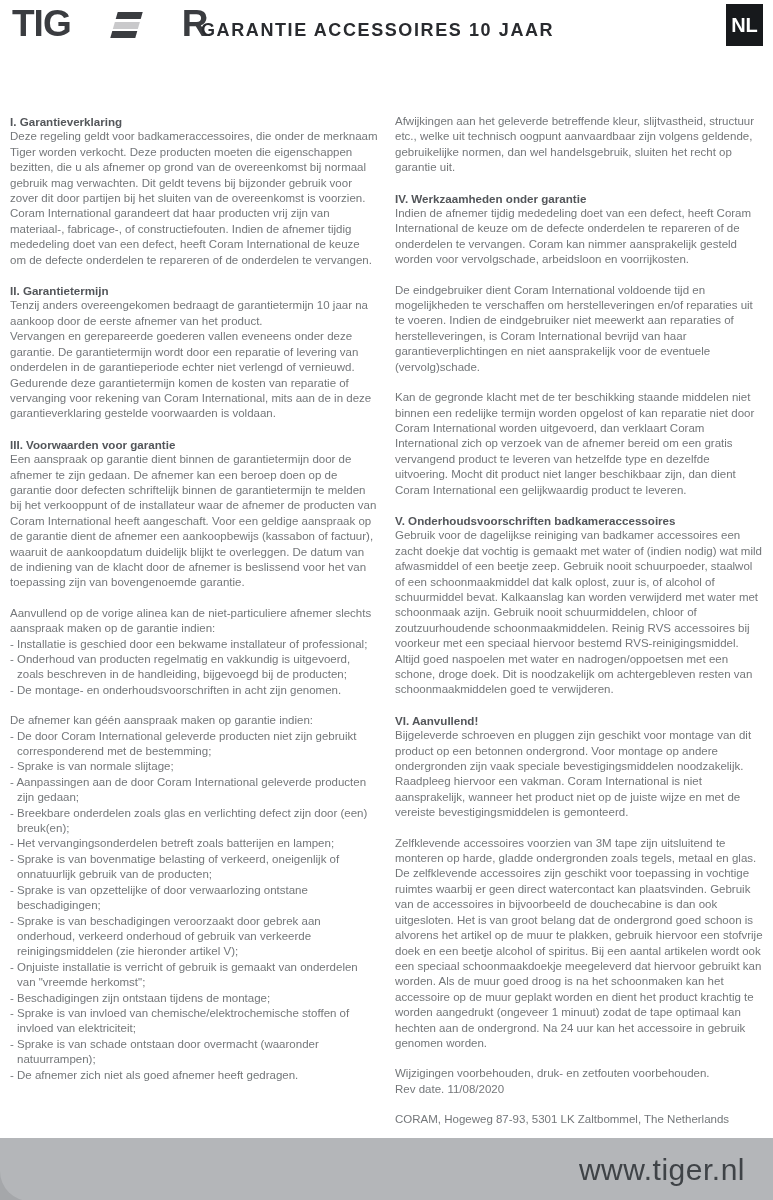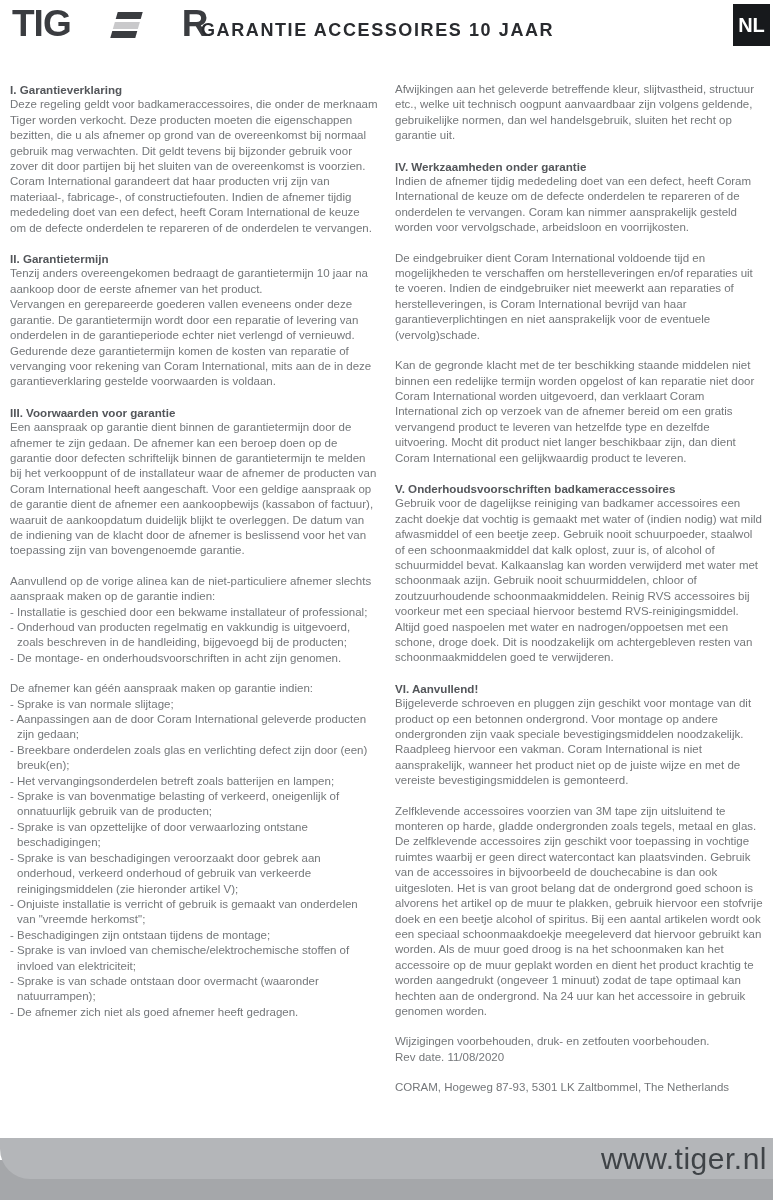--- a/index.html
+++ b/index.html
@@ -12,39 +12,39 @@
   .page{position:absolute;inset:0;}
 
   
   header{position:relative;height:80px;}
   .logo{position:absolute;left:12px;top:5px;display:flex;align-items:center;gap:40px;}
   .logo-txt{font-size:37px;font-weight:800;color:var(--logo,#3a3c40);line-height:1;letter-spacing:-1px;}
   .logo-e{display:inline-flex;flex-direction:column;justify-content:space-between;height:26px;width:25px;margin:2px 3px 0 3px;transform:skewX(-16deg);}
   .logo-e .bar{height:7px;display:block;background:var(--logo,#3a3c40);}
   .logo-e .b2{background:var(--logo_e_mid,#c9c9cb);}
   .doc-title{position:absolute;left:201px;top:20px;margin:0;font-size:18px;font-weight:700;letter-spacing:1.6px;color:var(--title,#292b2f);white-space:nowrap;}
-  .lang-badge{position:absolute;right:3px;top:4px;width:37px;height:42px;background:var(--badge_bg,#17191c);color:#ffffff;font-size:20px;font-weight:700;display:flex;align-items:center;justify-content:center;}
+  .lang-badge{position:absolute;right:10px;top:4px;width:37px;height:42px;background:var(--badge_bg,#17191c);color:#ffffff;font-size:20px;font-weight:700;display:flex;align-items:center;justify-content:center;}
 
   
   .columns{display:flex;gap:17px;padding:2px 10px 0 10px;}
-  .col{width:368px;font-size:11.5px;line-height:15.4px;color:var(--text,#74777a);}
+  .col{width:368px;font-size:11.5px;line-height:15.4px;color:var(--text,#74777a);margin-top:32px;}
   .doc-section{margin:0 0 15px 0;}
   .sec-heading{margin:0;font-size:11.6px;line-height:15.4px;font-weight:700;color:var(--heading,#53565a);}
   .para{margin:0;}
   .dash-list{margin:0;}
   .dash-item{padding-left:7px;text-indent:-7px;}
 
   
   .footer-edge{position:absolute;left:0;top:1160px;width:773px;height:40px;background:#a5a7aa;}
   .footer-bar{
-    position:absolute;left:0;top:1138px;width:773px;height:41px;box-sizing:border-box;
+    position:absolute;left:0;top:1138px;width:773px;height:63px;box-sizing:border-box;
     background:var(--footer_bg,#b4b6b9);
     border-bottom-left-radius:30px;
     display:flex;align-items:center;justify-content:flex-end;
-    padding-right:6px;
+    padding-right:28px;
   }
   .footer-url{font-size:30px;color:var(--footer_text,#3f4347);letter-spacing:0.5px;}
 </style>
 </head>
 <body>
 
 <div class="page">
 
   <header>
     <div class="logo">
@@ -80,20 +80,21 @@
           <p class="para">Aanvullend op de vorige alinea kan de niet-particuliere afnemer slechts aanspraak maken op de garantie indien:</p>
           <div class="dash-list">
             <div class="dash-item">- Installatie is geschied door een bekwame installateur of professional;</div>
             <div class="dash-item">- Onderhoud van producten regelmatig en vakkundig is uitgevoerd, zoals beschreven in de handleiding, bijgevoegd bij de producten;</div>
             <div class="dash-item">- De montage- en onderhoudsvoorschriften in acht zijn genomen.</div>
           </div>
         </section>
         <section class="doc-section">
           <p class="para">De afnemer kan géén aanspraak maken op garantie indien:</p>
           <div class="dash-list">
+            <div class="dash-item">- De door Coram International geleverde producten niet zijn gebruikt corresponderend met de bestemming;</div>
             <div class="dash-item">- Sprake is van normale slijtage;</div>
             <div class="dash-item">- Aanpassingen aan de door Coram International geleverde producten zijn gedaan;</div>
             <div class="dash-item">- Breekbare onderdelen zoals glas en verlichting defect zijn door (een) breuk(en);</div>
             <div class="dash-item">- Het vervangingsonderdelen betreft zoals batterijen en lampen;</div>
             <div class="dash-item">- Sprake is van bovenmatige belasting of verkeerd, oneigenlijk of onnatuurlijk gebruik van de producten;</div>
             <div class="dash-item">- Sprake is van opzettelijke of door verwaarlozing ontstane beschadigingen;</div>
             <div class="dash-item">- Sprake is van beschadigingen veroorzaakt door gebrek aan onderhoud, verkeerd onderhoud of gebruik van verkeerde reinigingsmiddelen (zie hieronder artikel V);</div>
             <div class="dash-item">- Onjuiste installatie is verricht of gebruik is gemaakt van onderdelen van "vreemde herkomst";</div>
             <div class="dash-item">- Beschadigingen zijn ontstaan tijdens de montage;</div>
             <div class="dash-item">- Sprake is van invloed van chemische/elektrochemische stoffen of invloed van elektriciteit;</div>

